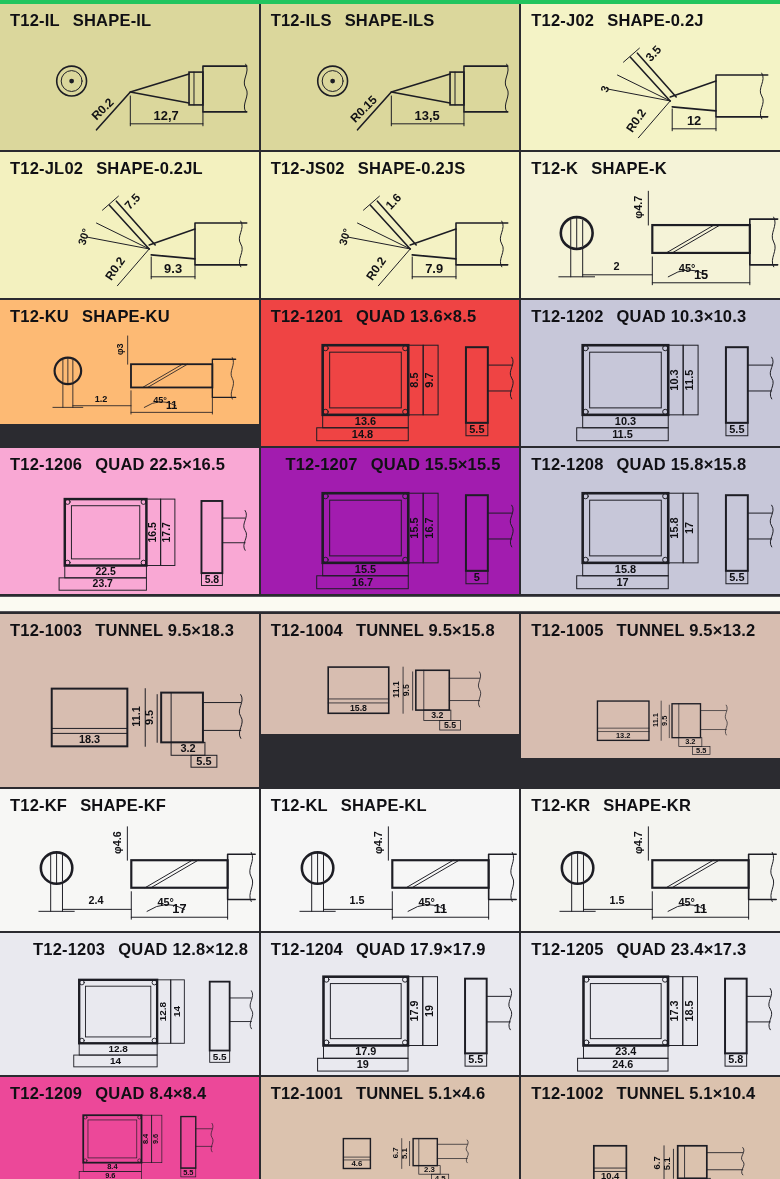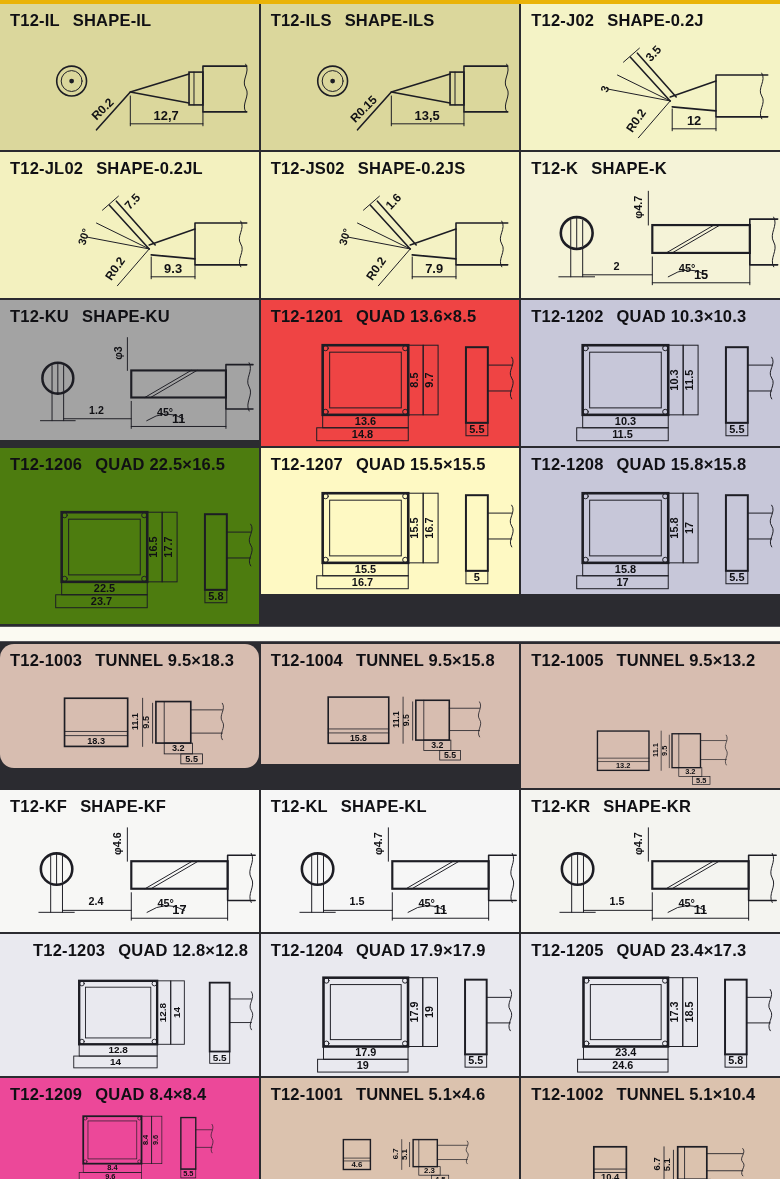--- a/index.html
+++ b/index.html
@@ -1,18 +1,18 @@
 <!DOCTYPE html>
 <html><head>
 <meta charset="utf-8">
 <style>
   html,body{margin:0;padding:0;background:#ffffff;}
   #stage{
     width:780px;height:1179px;margin:0 auto;position:relative;
-    background:#2b2b30;border-top:4px solid #eab308;box-sizing:border-box;
+    background:#2b2b30;border-top:4px solid #22c55e;box-sizing:border-box;
     font-family:"Liberation Sans",sans-serif;overflow:hidden;
   }
   .row{display:grid;grid-template-columns:1fr 1fr 1fr;gap:2px;background:#2b2b30;margin-bottom:2px;}
   .separator{background:#fbfaf2;border-top:1px solid #55555a;border-bottom:1px solid #55555a;}
   .cell{display:flex;flex-direction:column;overflow:hidden;box-sizing:border-box;}
   .title{
     font-size:16.5px;font-weight:bold;color:#101014;letter-spacing:.2px;
     padding:7px 4px 0 10px;white-space:nowrap;flex:0 0 auto;
   }
   .title .model{margin-right:13px;}
@@ -158,21 +158,21 @@
     <path class="tn" d="M254,38 c5,8.333333333333334 -5,16.666666666666668 0,25 c5,8.333333333333334 -5,16.666666666666668 0,25"></path>
     <path class="tn" d="M148,98 Q168,85 186,96"></path>
     <text x="167" y="93" class="s" text-anchor="middle">45°</text>
     <path class="tn" d="M132,78 V106 M230,74 V106 M132,104 H230"></path>
     <text x="181" y="100" class="d" text-anchor="middle">15</text>
           </svg>
       </div>
     </div>
     </div>
     <div class="row">
-    <div class="cell" style="height:140px;background:#a3a3a3;">
+    <div class="cell" style="height:124px;background:#fdba74;">
       <div class="title">
         <span class="model">T12-KU</span><span>SHAPE-KU</span>
       </div>
       <div class="draw">
         <svg viewBox="0 0 260 118" preserveAspectRatio="xMidYMid meet">
     <circle cx="56" cy="54" r="16" class="tk"></circle>
     <path class="tn" d="M50,41 V67 M56,38 V70 M62,41 V67"></path>
     <path class="tn" d="M50,70 V98 M62,70 V98 M38,98 H74"></path>
     <path class="tn" d="M62,96 H132"></path>
     <text x="96" y="91" class="s" text-anchor="middle">1.2</text>
@@ -240,21 +240,21 @@
     <rect x="206" y="20" width="22" height="76" class="ln" style="stroke-width:2"></rect>
     <path class="tn" d="M228,38 H252 M228,64 H252"></path>
     <path class="tn" d="M252,30 c5,7 -5,14 0,21 c5,7 -5,14 0,21"></path>
     <rect x="206" y="96" width="22" height="13" class="tn"></rect>
     <text x="217" y="106" class="s" text-anchor="middle">5.5</text>
           </svg>
       </div>
     </div>
     </div>
     <div class="row">
-    <div class="cell" style="height:176px;background:#4d7c0f;gap:8px;">
+    <div class="cell" style="height:146px;background:#f9a8d4;gap:8px;">
       <div class="title">
         <span class="model">T12-1206</span><span>QUAD 22.5×16.5</span>
       </div>
       <div class="draw">
         <svg viewBox="0 0 260 118" preserveAspectRatio="xMidYMid meet">
     <rect x="62" y="18" width="86" height="70" class="tk"></rect>
     <rect x="69" y="25" width="72" height="56" class="tn"></rect>
     <circle cx="65" cy="21" r="2.6" fill="#fff" class="tn"></circle>
     <circle cx="145" cy="21" r="2.6" fill="#fff" class="tn"></circle>
     <circle cx="65" cy="85" r="2.6" fill="#fff" class="tn"></circle>
@@ -268,21 +268,21 @@
     <rect x="56" y="101" width="92" height="13" class="tn"></rect>
     <text x="102" y="111" class="s" text-anchor="middle">23.7</text>
     <rect x="206" y="20" width="22" height="76" class="ln" style="stroke-width:2"></rect>
     <path class="tn" d="M228,38 H252 M228,64 H252"></path>
     <path class="tn" d="M252,30 c5,7 -5,14 0,21 c5,7 -5,14 0,21"></path>
     <rect x="206" y="96" width="22" height="13" class="tn"></rect>
     <text x="217" y="106" class="s" text-anchor="middle">5.8</text>
           </svg>
       </div>
     </div>
-    <div class="cell" style="height:146px;background:#fef9c3;">
+    <div class="cell" style="height:146px;background:#a21caf;align-items:center;">
       <div class="title">
         <span class="model">T12-1207</span><span>QUAD 15.5×15.5</span>
       </div>
       <div class="draw">
         <svg viewBox="0 0 260 118" preserveAspectRatio="xMidYMid meet">
     <rect x="62" y="18" width="86" height="70" class="tk"></rect>
     <rect x="69" y="25" width="72" height="56" class="tn"></rect>
     <circle cx="65" cy="21" r="2.6" fill="#fff" class="tn"></circle>
     <circle cx="145" cy="21" r="2.6" fill="#fff" class="tn"></circle>
     <circle cx="65" cy="85" r="2.6" fill="#fff" class="tn"></circle>
@@ -327,21 +327,21 @@
     <path class="tn" d="M228,38 H252 M228,64 H252"></path>
     <path class="tn" d="M252,30 c5,7 -5,14 0,21 c5,7 -5,14 0,21"></path>
     <rect x="206" y="96" width="22" height="13" class="tn"></rect>
     <text x="217" y="106" class="s" text-anchor="middle">5.5</text>
           </svg>
       </div>
     </div>
     </div>
     <div class="separator" style="height:14px;margin-bottom:2px;"></div>
     <div class="row">
-    <div class="cell" style="height:124px;background:#d7bdb0;border-radius:14px;">
+    <div class="cell" style="height:173px;background:#d7bdb0;">
       <div class="title">
         <span class="model">T12-1003</span><span>TUNNEL 9.5×18.3</span>
       </div>
       <div class="draw">
         <svg viewBox="0 0 260 118" preserveAspectRatio="xMidYMid meet">
     <rect x="52" y="34" width="76" height="58" class="ln" style="stroke-width:2"></rect>
     <path class="tn" d="M52,74 H128 M52,79 H128"></path>
     <text x="90" y="89" class="s" text-anchor="middle">18.3</text>
     <path class="tn" d="M146,34 V92"></path>
     <text x="141" y="62" class="s" text-anchor="middle" transform="rotate(-90 141 62)">11.1</text>

